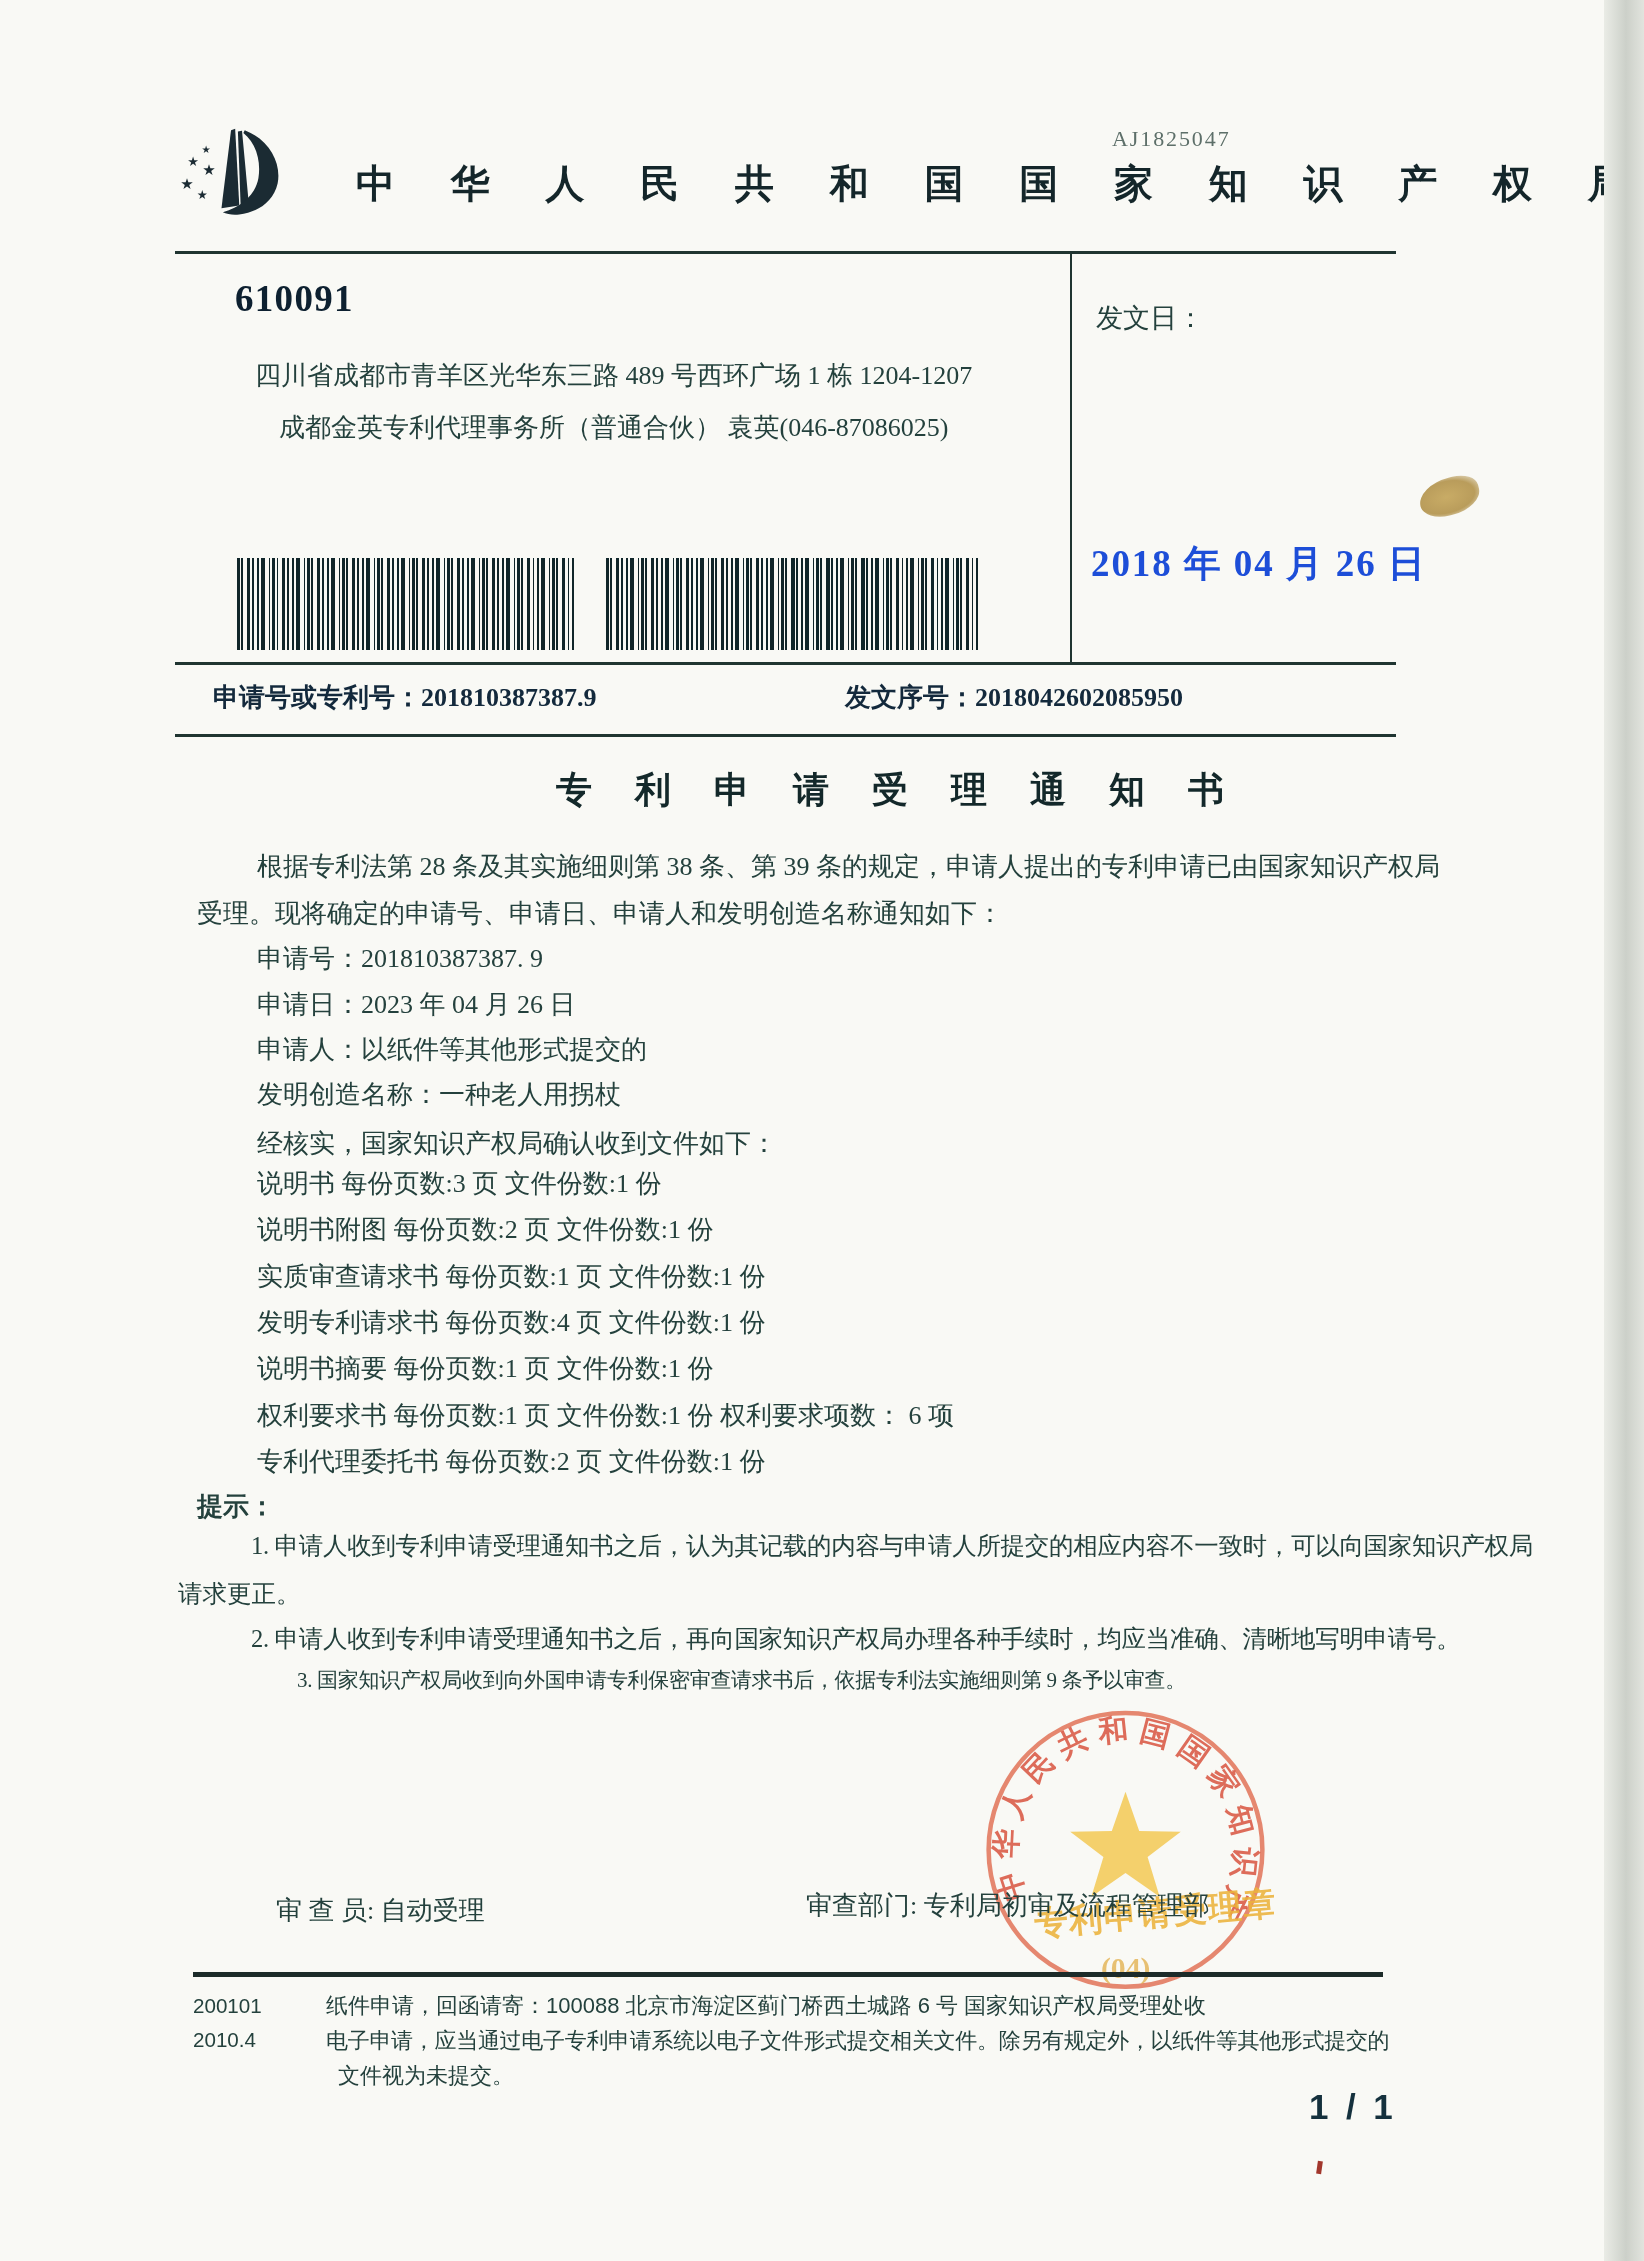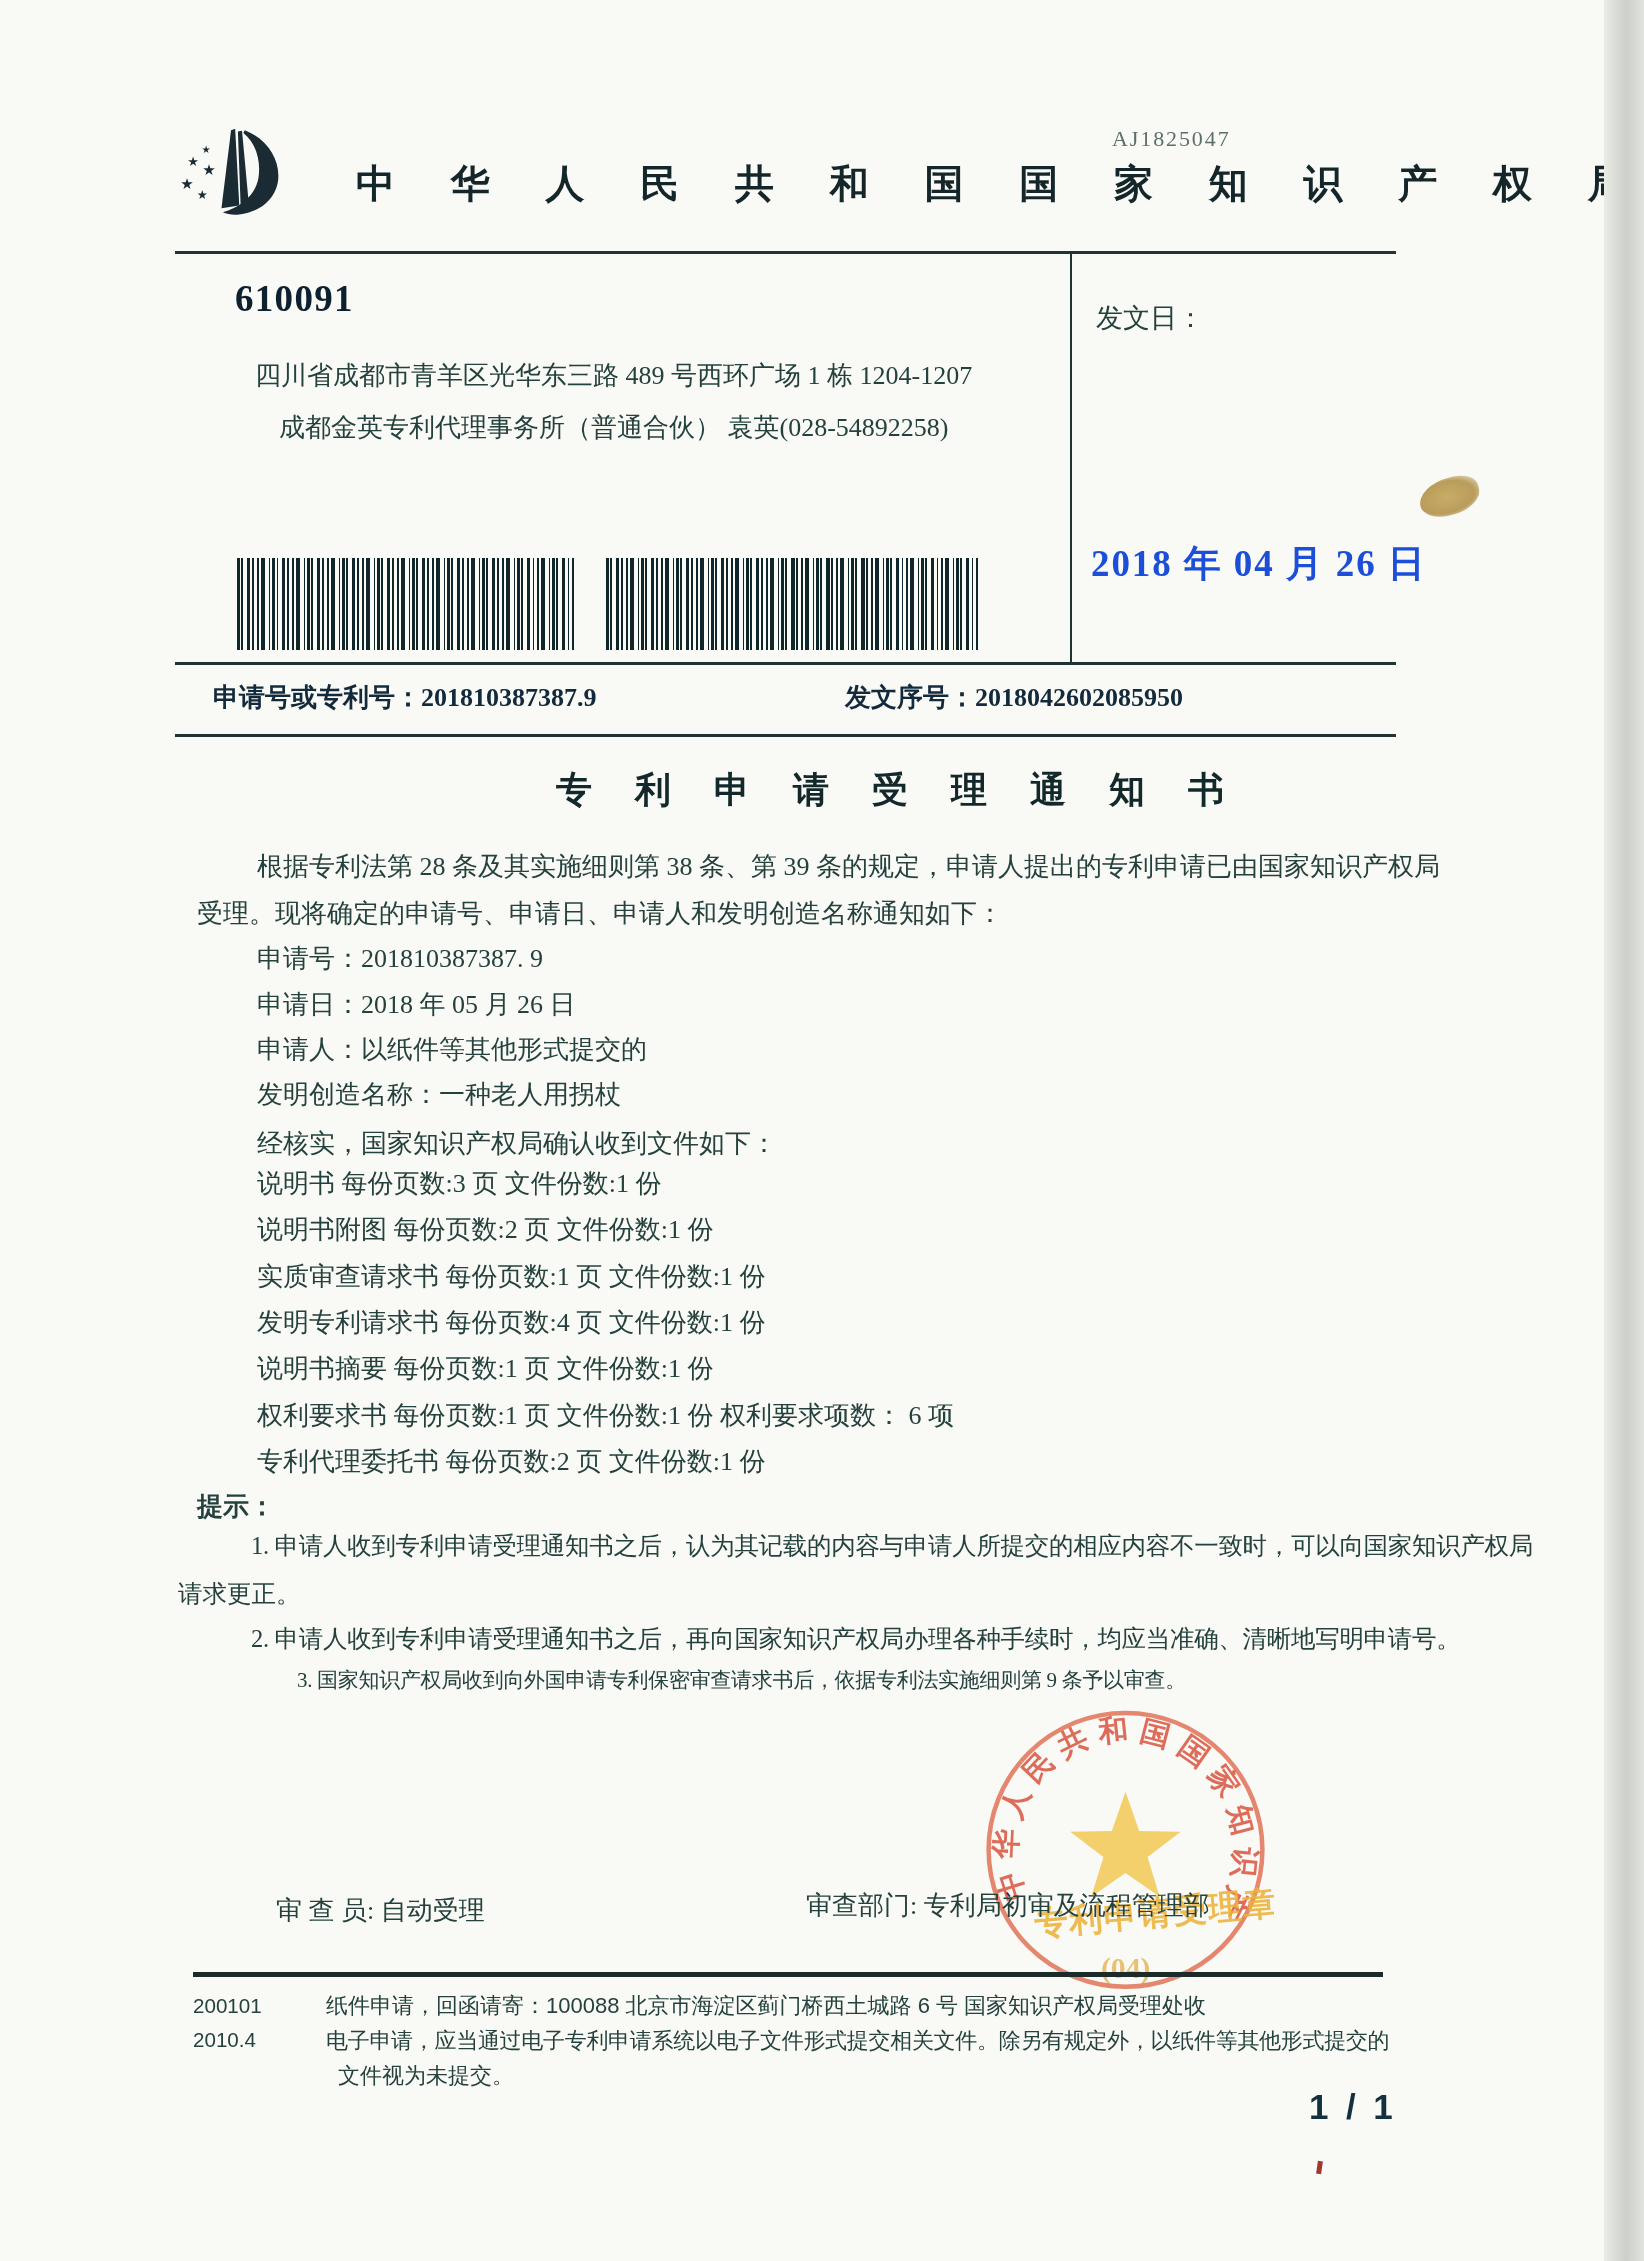--- a/index.html
+++ b/index.html
@@ -47,42 +47,42 @@
 
   <div class="t serif" style="left:356px;top:157px;font-size:39px;font-weight:700;letter-spacing:23px;color:#14262a;">中 华 人 民 共 和 国 国 家 知 识 产 权 局</div>
 
   <div class="rule" style="left:175px;top:251px;width:1221px;height:2.6px;"></div>
   <div class="rule" style="left:1070px;top:251px;width:1.9px;height:413px;"></div>
   <div class="rule" style="left:175px;top:662px;width:1221px;height:2.6px;"></div>
   <div class="rule" style="left:175px;top:734px;width:1221px;height:2.6px;"></div>
 
   <div class="t serif" style="left:235px;top:277px;font-size:37px;font-weight:700;letter-spacing:1.3px;color:#0d2030;">610091</div>
   <div class="t serif" style="left:255px;top:358px;font-size:26px;">四川省成都市青羊区光华东三路 489 号西环广场 1 栋 1204-1207</div>
-  <div class="t serif" style="left:279px;top:410px;font-size:26px;">成都金英专利代理事务所（普通合伙） 袁英(028-54892258)</div>
+  <div class="t serif" style="left:279px;top:410px;font-size:26px;">成都金英专利代理事务所（普通合伙） 袁英(046-87086025)</div>
 
   <div class="t serif" style="left:1096px;top:300px;font-size:27px;">发文日：</div>
   <div class="t serif" style="left:1091px;top:539px;font-size:37px;font-weight:700;letter-spacing:1.9px;color:#1d4ed8;">2018 年 04 月 26 日</div>
 
   <div class="barcode" style="left:237px;top:558px;width:338px;height:92px;"></div>
   <div class="barcode" style="left:606px;top:558px;width:374px;height:92px;"></div>
 
   <div class="t serif" style="left:213px;top:680px;font-size:26px;font-weight:700;color:#13293c;">
     <span>申请号或专利号：</span><span>201810387387.9</span>
   </div>
   <div class="t serif" style="left:845px;top:680px;font-size:26px;font-weight:700;color:#13293c;">
     <span>发文序号：</span><span>2018042602085950</span>
   </div>
 
   <div class="t serif" style="left:556px;top:766px;font-size:36px;font-weight:700;letter-spacing:17px;color:#13282a;">专 利 申 请 受 理 通 知 书</div>
 
   <div class="t serif" style="left:257px;top:849px;font-size:26px;">根据专利法第 28 条及其实施细则第 38 条、第 39 条的规定，申请人提出的专利申请已由国家知识产权局</div>
   <div class="t serif" style="left:197px;top:896px;font-size:26px;">受理。现将确定的申请号、申请日、申请人和发明创造名称通知如下：</div>
 
   <div class="t serif" style="left:257px;top:941px;font-size:26px;">申请号：201810387387. 9</div>
-  <div class="t serif" style="left:257px;top:987px;font-size:26px;">申请日：2018 年 05 月 26 日</div>
+  <div class="t serif" style="left:257px;top:987px;font-size:26px;">申请日：2023 年 04 月 26 日</div>
   <div class="t serif" style="left:257px;top:1032px;font-size:26px;">申请人：以纸件等其他形式提交的</div>
   <div class="t serif" style="left:257px;top:1077px;font-size:26px;">发明创造名称：一种老人用拐杖</div>
 
   <div class="t serif" style="left:257px;top:1126px;font-size:26px;">经核实，国家知识产权局确认收到文件如下：</div>
   <div class="t serif" style="left:257px;top:1166px;font-size:26px;">说明书 每份页数:3 页 文件份数:1 份</div>
   <div class="t serif" style="left:257px;top:1212px;font-size:26px;">说明书附图 每份页数:2 页 文件份数:1 份</div>
   <div class="t serif" style="left:257px;top:1259px;font-size:26px;">实质审查请求书 每份页数:1 页 文件份数:1 份</div>
   <div class="t serif" style="left:257px;top:1305px;font-size:26px;">发明专利请求书 每份页数:4 页 文件份数:1 份</div>
   <div class="t serif" style="left:257px;top:1351px;font-size:26px;">说明书摘要 每份页数:1 页 文件份数:1 份</div>
   <div class="t serif" style="left:257px;top:1398px;font-size:26px;">权利要求书 每份页数:1 页 文件份数:1 份 权利要求项数： 6 项</div>

